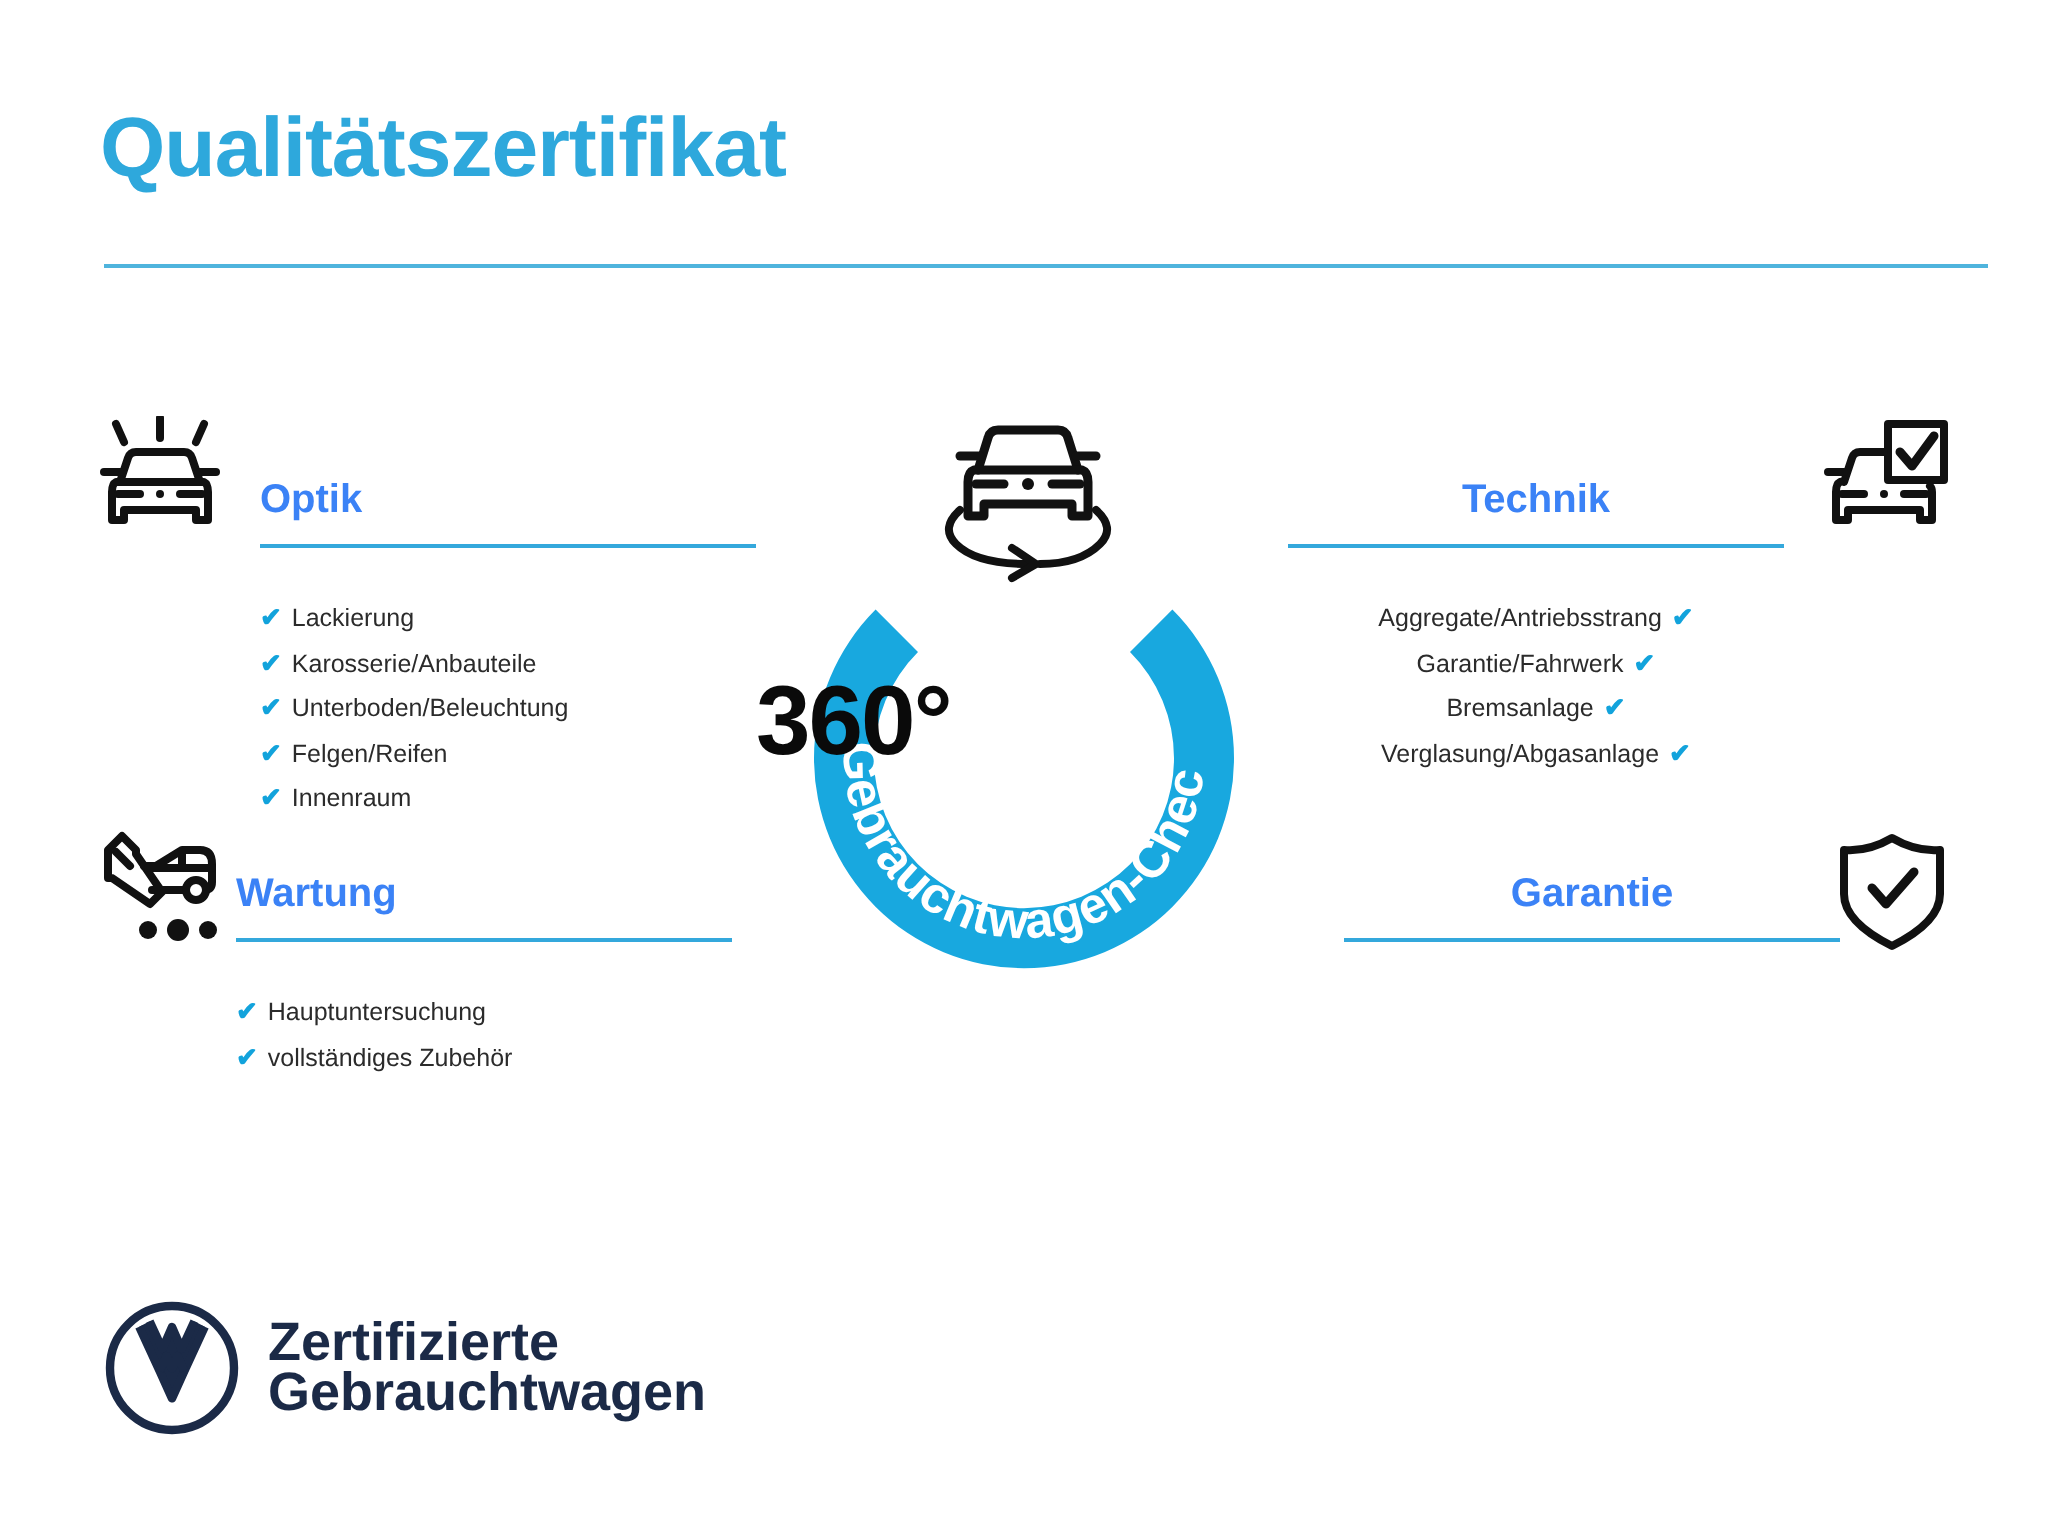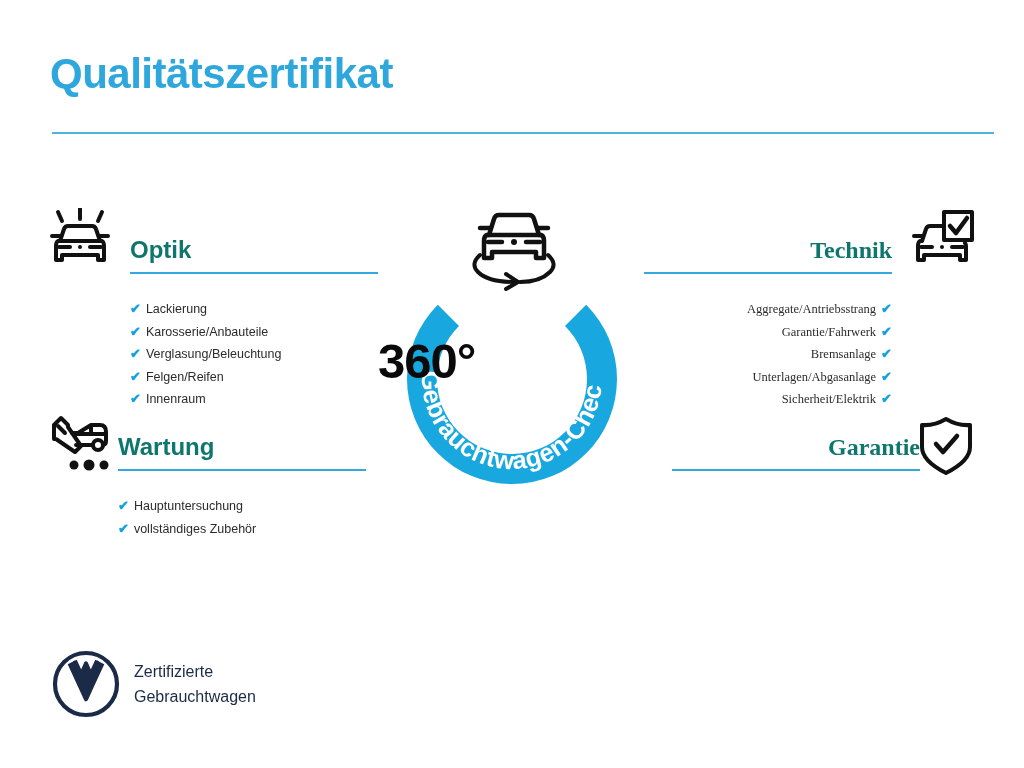--- a/index.html
+++ b/index.html
@@ -31,30 +31,30 @@
     position: absolute;
     left: 52px; top: 132px;
     width: 942px; height: 2px;
     background: #4FB4DD;
   }
 
   
   .quad { position: absolute; }
 
   .quad-left  { text-align: left; }
-  .quad-right { text-align: right; font-family: Liberation Serif, serif; }
+  .quad-right { text-align: center; }
 
   .sec-head {
     position: relative;
     height: 36px;
   }
   .sec-title {
-    font-size: 24px;
-    font-weight: bold;
-    color: #0f766e;
+    font-size: 20px;
+    font-weight: bold;
+    color: #3b82f6;
     line-height: 24px;
     white-space: nowrap;
   }
   .sec-rule {
     position: absolute;
     left: 0; right: 0; bottom: 0;
     height: 2px;
     background: #34A8DC;
   }
 
@@ -115,22 +115,22 @@
   
   #footer-logo {
     position: absolute;
     left: 52px; top: 650px;
     display: flex;
     align-items: center;
   }
   #vw-mark { width: 68px; height: 68px; flex: 0 0 68px; }
   #footer-text {
     margin-left: 14px;
-    font-size: 16px;
-    font-weight: normal;
+    font-size: 27px;
+    font-weight: bold;
     line-height: 25px;
     color: #1B2A47;
     white-space: nowrap;
   }
 </style>
 </head>
 <body>
 
 <div id="page">
 
@@ -152,21 +152,21 @@
     </svg>
   </div>
   <div class="quad quad-left" id="quad-optik">
     <div class="sec-head">
       <div class="sec-title">Optik</div>
       <div class="sec-rule"></div>
     </div>
     <ul class="checklist">
       <li><span class="chk">✔</span><span>Lackierung</span></li>
       <li><span class="chk">✔</span><span>Karosserie/Anbauteile</span></li>
-      <li><span class="chk">✔</span><span>Verglasung/Beleuchtung</span></li>
+      <li><span class="chk">✔</span><span>Unterboden/Beleuchtung</span></li>
       <li><span class="chk">✔</span><span>Felgen/Reifen</span></li>
       <li><span class="chk">✔</span><span>Innenraum</span></li>
     </ul>
   </div>
 
   <div class="corner-icon" id="icon-wartung">
     <svg width="66" height="58" viewBox="0 0 66 58" fill="none" stroke="#111" stroke-width="4" stroke-linecap="round" stroke-linejoin="round">
       <path d="M6 10 L13 3 L20 10 L20 12 L33 31 L27 37 L8 24 L6 24 Z"></path>
       <line x1="10" y1="11" x2="17" y2="18"></line>
       <path d="M24 18 L30 18 L43 10 L52 10 Q58 10 58 17 L58 26 Q58 30 54 30 L28 30"></path>
@@ -203,22 +203,21 @@
   </div>
   <div class="quad quad-right" id="quad-technik">
     <div class="sec-head">
       <div class="sec-title">Technik</div>
       <div class="sec-rule"></div>
     </div>
     <ul class="checklist">
       <li><span>Aggregate/Antriebsstrang</span><span class="chk">✔</span></li>
       <li><span>Garantie/Fahrwerk</span><span class="chk">✔</span></li>
       <li><span>Bremsanlage</span><span class="chk">✔</span></li>
-      <li><span>Unterlagen/Abgasanlage</span><span class="chk">✔</span></li>
-      <li><span>Sicherheit/Elektrik</span><span class="chk">✔</span></li>
+      <li><span>Verglasung/Abgasanlage</span><span class="chk">✔</span></li>
     </ul>
   </div>
 
   <div class="corner-icon" id="icon-garantie">
     <svg width="56" height="62" viewBox="0 0 56 62" fill="none" stroke="#111" stroke-width="4" stroke-linecap="round" stroke-linejoin="round">
       <path d="M28 4 Q40 11 52 10 L52 32 Q52 46 28 58 Q4 46 4 32 L4 10 Q16 11 28 4 Z"></path>
       <path d="M18 29 L25 37 L39 21" stroke-width="4.5"></path>
     </svg>
   </div>
   <div class="quad quad-right" id="quad-garantie">

